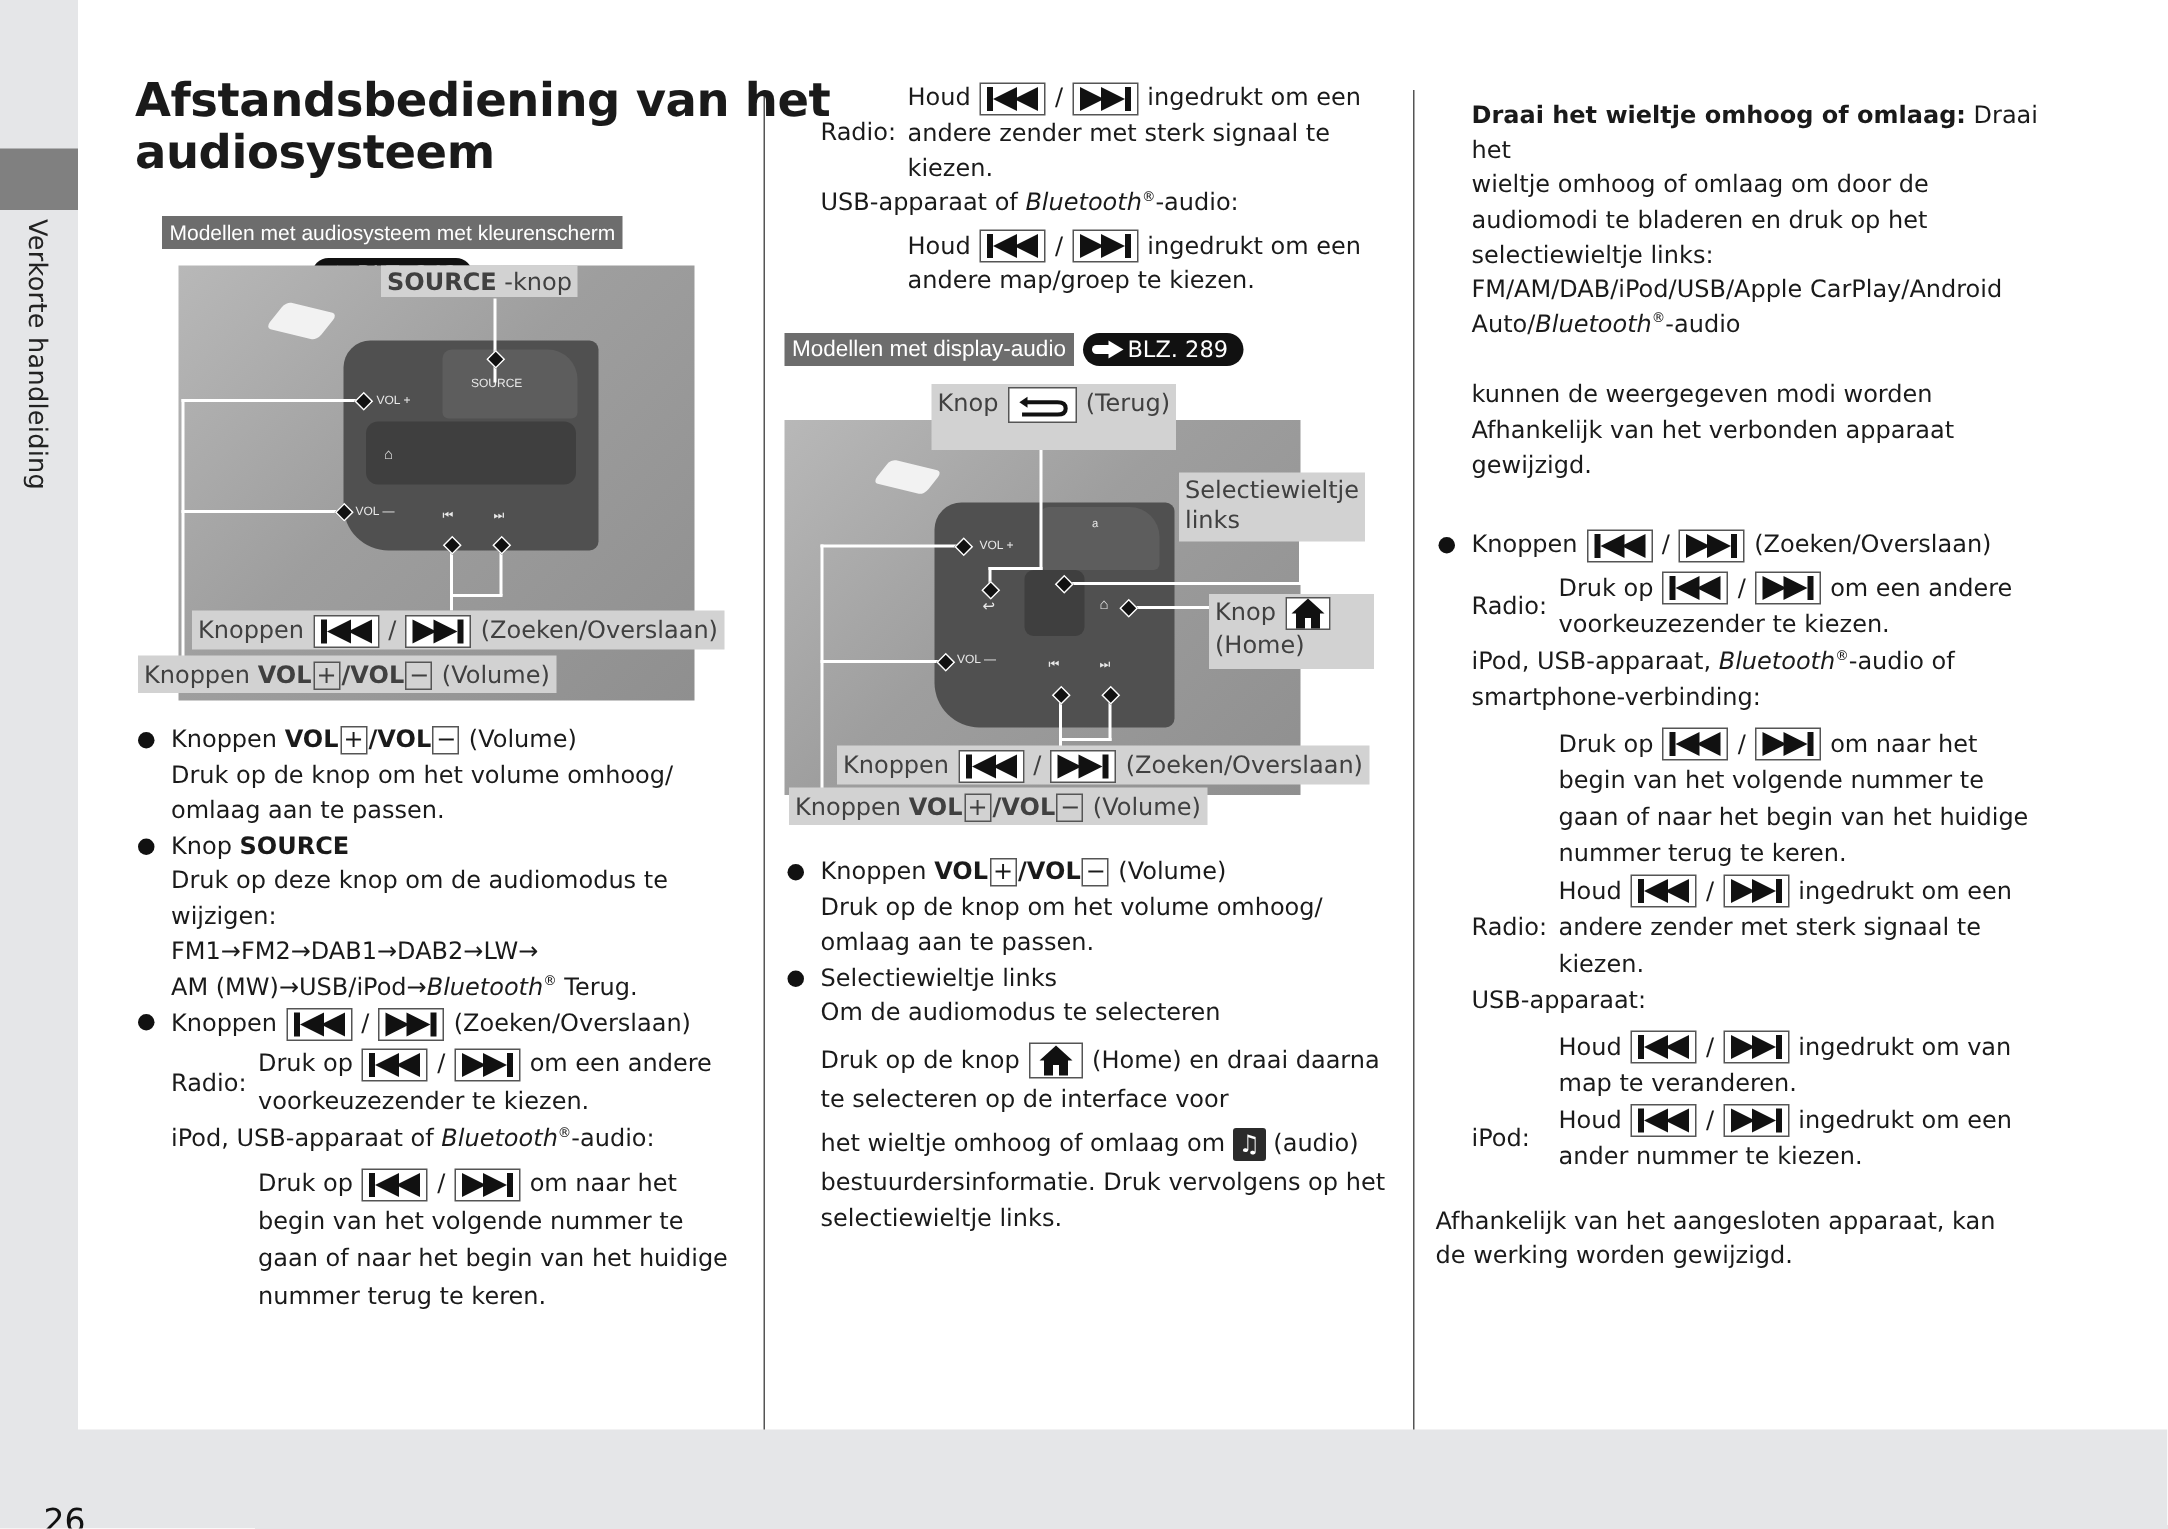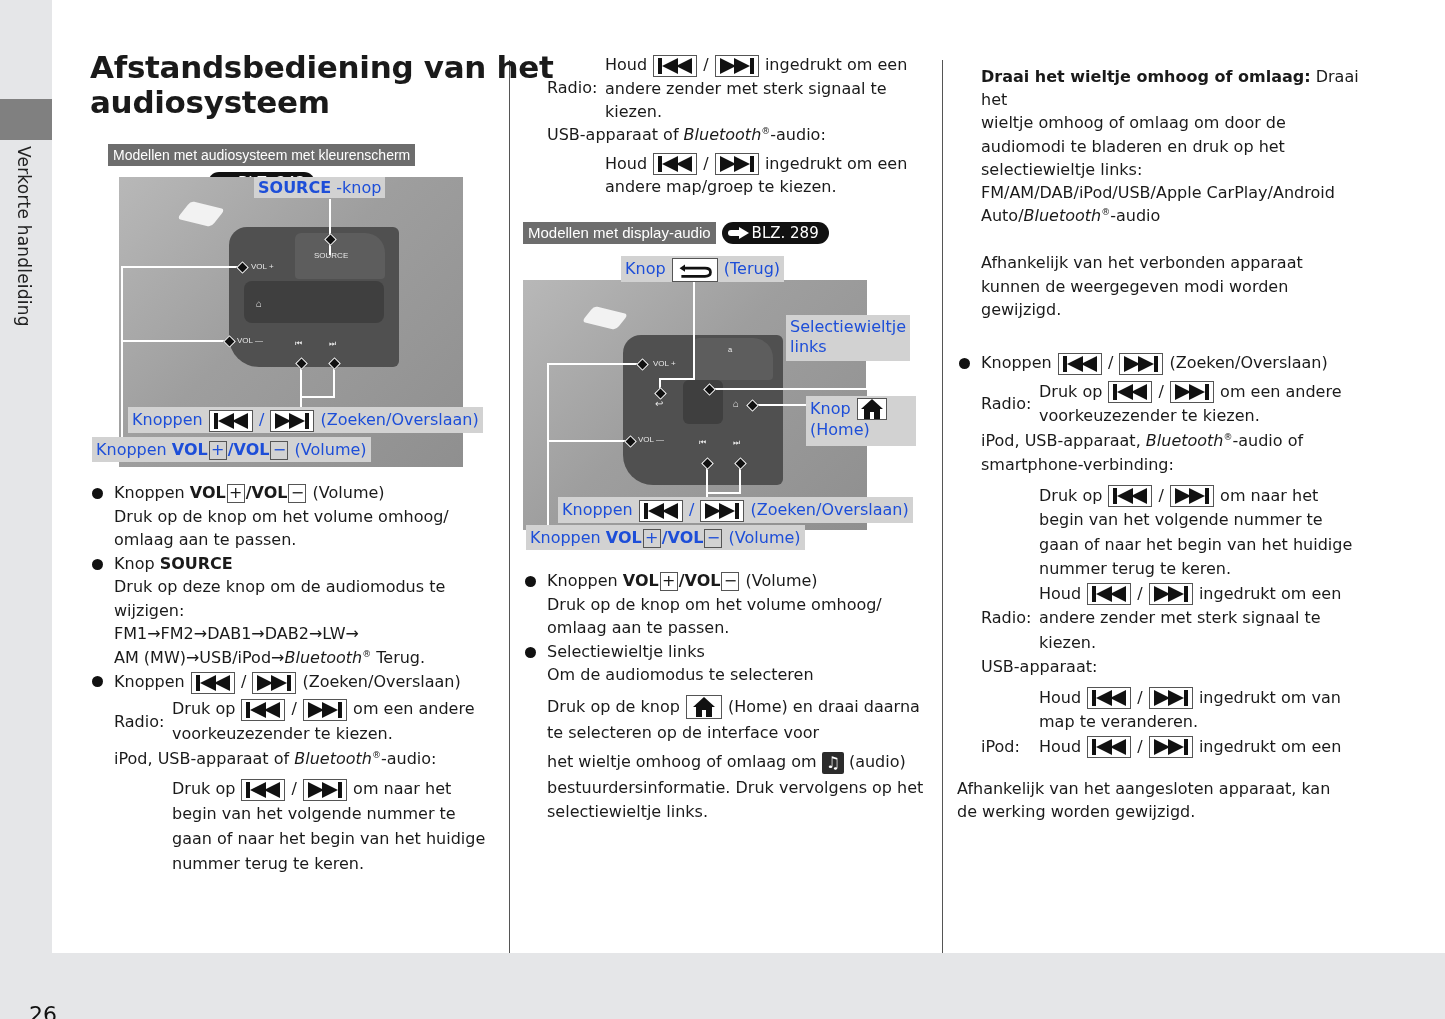--- a/index.html
+++ b/index.html
@@ -23,21 +23,21 @@
   .volkey{display:inline-block;border:1px solid #555;width:16px;height:17px;text-align:center;line-height:16px;font-size:16px;vertical-align:middle;margin:0 1px;}
   .b{font-weight:bold;}
   .i{font-style:italic;}
   .bullet-row{position:relative;padding-left:24px;}
   .bullet-row .dot{position:absolute;left:2px;top:7px;width:11px;height:11px;border-radius:50%;background:#111;}
   .hang{display:flex;align-items:center;}
   .hang .lbl{width:58px;flex:none;}
   sup{font-size:9px;vertical-align:super;line-height:0;}
   
   .diagram{position:absolute;background:linear-gradient(135deg,#b8b8b8 0%,#9e9e9e 45%,#8f8f8f 100%);overflow:visible;}
-  .callout{position:absolute;background:#d2d2d2;font-size:16px;line-height:21px;padding:0 4px;color:#1d4ed8;white-space:nowrap;}
+  .callout{position:absolute;background:#d2d2d2;font-size:16px;line-height:21px;padding:0 4px;color:#404040;white-space:nowrap;}
   .wheel-pad{position:absolute;background:#505050;border-radius:18px 6px 6px 30px;}
   .btn-label{position:absolute;color:#e8e8e8;font-size:8px;font-family:"Liberation Sans",sans-serif;}
   .line{position:absolute;background:#fff;}
   .diamond{position:absolute;width:7px;height:7px;background:#111;border:1px solid #fff;transform:rotate(45deg);}
   .music-icon{display:inline-flex;align-items:center;justify-content:center;width:22px;height:22px;background:#2b2b2b;color:#fff;font-size:16px;vertical-align:middle;border-radius:2px;}
 </style>
 </head>
 <body>
 
 <svg width="0" height="0" style="position:absolute">
@@ -268,21 +268,21 @@
   <div class="line" style="left:24px;top:160px;width:82px;height:2px;"></div>
   <div class="line" style="left:24px;top:83px;width:2px;height:170px;"></div>
   <div class="diamond" style="left:115px;top:80px;"></div>
   <div class="diamond" style="left:103px;top:157px;"></div>
   <div class="line" style="left:183px;top:182px;width:2px;height:40px;"></div>
   <div class="line" style="left:216px;top:182px;width:2px;height:32px;"></div>
   <div class="line" style="left:183px;top:212px;width:35px;height:2px;"></div>
   <div class="diamond" style="left:180px;top:179px;"></div>
   <div class="diamond" style="left:213px;top:179px;"></div>
 
-  <div class="callout" style="left:98px;top:-24px;height:26px;line-height:26px;">
+  <div class="callout" style="left:98px;top:-24px;height:44px;line-height:26px;">
     <span>Knop</span>
     <span class="key" style="height:22px;">
         <svg width="40" height="20" viewBox="0 0 38 22">
           <use href="#back-glyph"></use>
         </svg>
       </span>
     <span>(Terug)</span>
   </div>
   <div class="callout" style="left:263px;top:35px;line-height:20px;padding:2px 4px 4px;">
     <div>Selectiewieltje</div>
@@ -344,22 +344,22 @@
 <div class="col" style="left:981px;top:65px;width:400px;line-height:23.2px;">
   <div>
     <span class="b">Draai het wieltje omhoog of omlaag:</span><span> Draai het</span>
     <div>wieltje omhoog of omlaag om door de</div>
     <div>audiomodi te bladeren en druk op het</div>
     <div>selectiewieltje links:</div>
     <div>FM/AM/DAB/iPod/USB/Apple CarPlay/Android</div>
     <div><span>Auto/</span><span class="i">Bluetooth</span><sup>®</sup><span>-audio</span></div>
   </div>
   <div style="margin-top:24px;">
+    <div>kunnen de weergegeven modi worden</div>
     <div>Afhankelijk van het verbonden apparaat</div>
-    <div>kunnen de weergegeven modi worden</div>
     <div>gewijzigd.</div>
   </div>
   <div class="bullet-row" style="margin-top:30px;left:-24px;line-height:24.5px;">
     <span class="dot"></span>
     <span>Knoppen</span>
     <span class="key">
         <svg width="38" height="20" viewBox="0 0 36 20">
           <use href="#prev-glyph"></use>
         </svg>
       </span> <span>/</span> <span class="key">
@@ -443,20 +443,21 @@
         <span class="key">
             <svg width="38" height="20" viewBox="0 0 36 20">
               <use href="#prev-glyph"></use>
             </svg>
           </span> <span>/</span> <span class="key">
             <svg width="38" height="20" viewBox="0 0 36 20">
               <use href="#next-glyph"></use>
             </svg>
           </span>
         <span>ingedrukt om een</span>
+        <div>ander nummer te kiezen.</div>
       </div>
     </div>
   </div>
   <div style="margin-top:18px;position:relative;left:-24px;">
     <div>Afhankelijk van het aangesloten apparaat, kan</div>
     <div>de werking worden gewijzigd.</div>
   </div>
 </div>
 
 </body></html>

